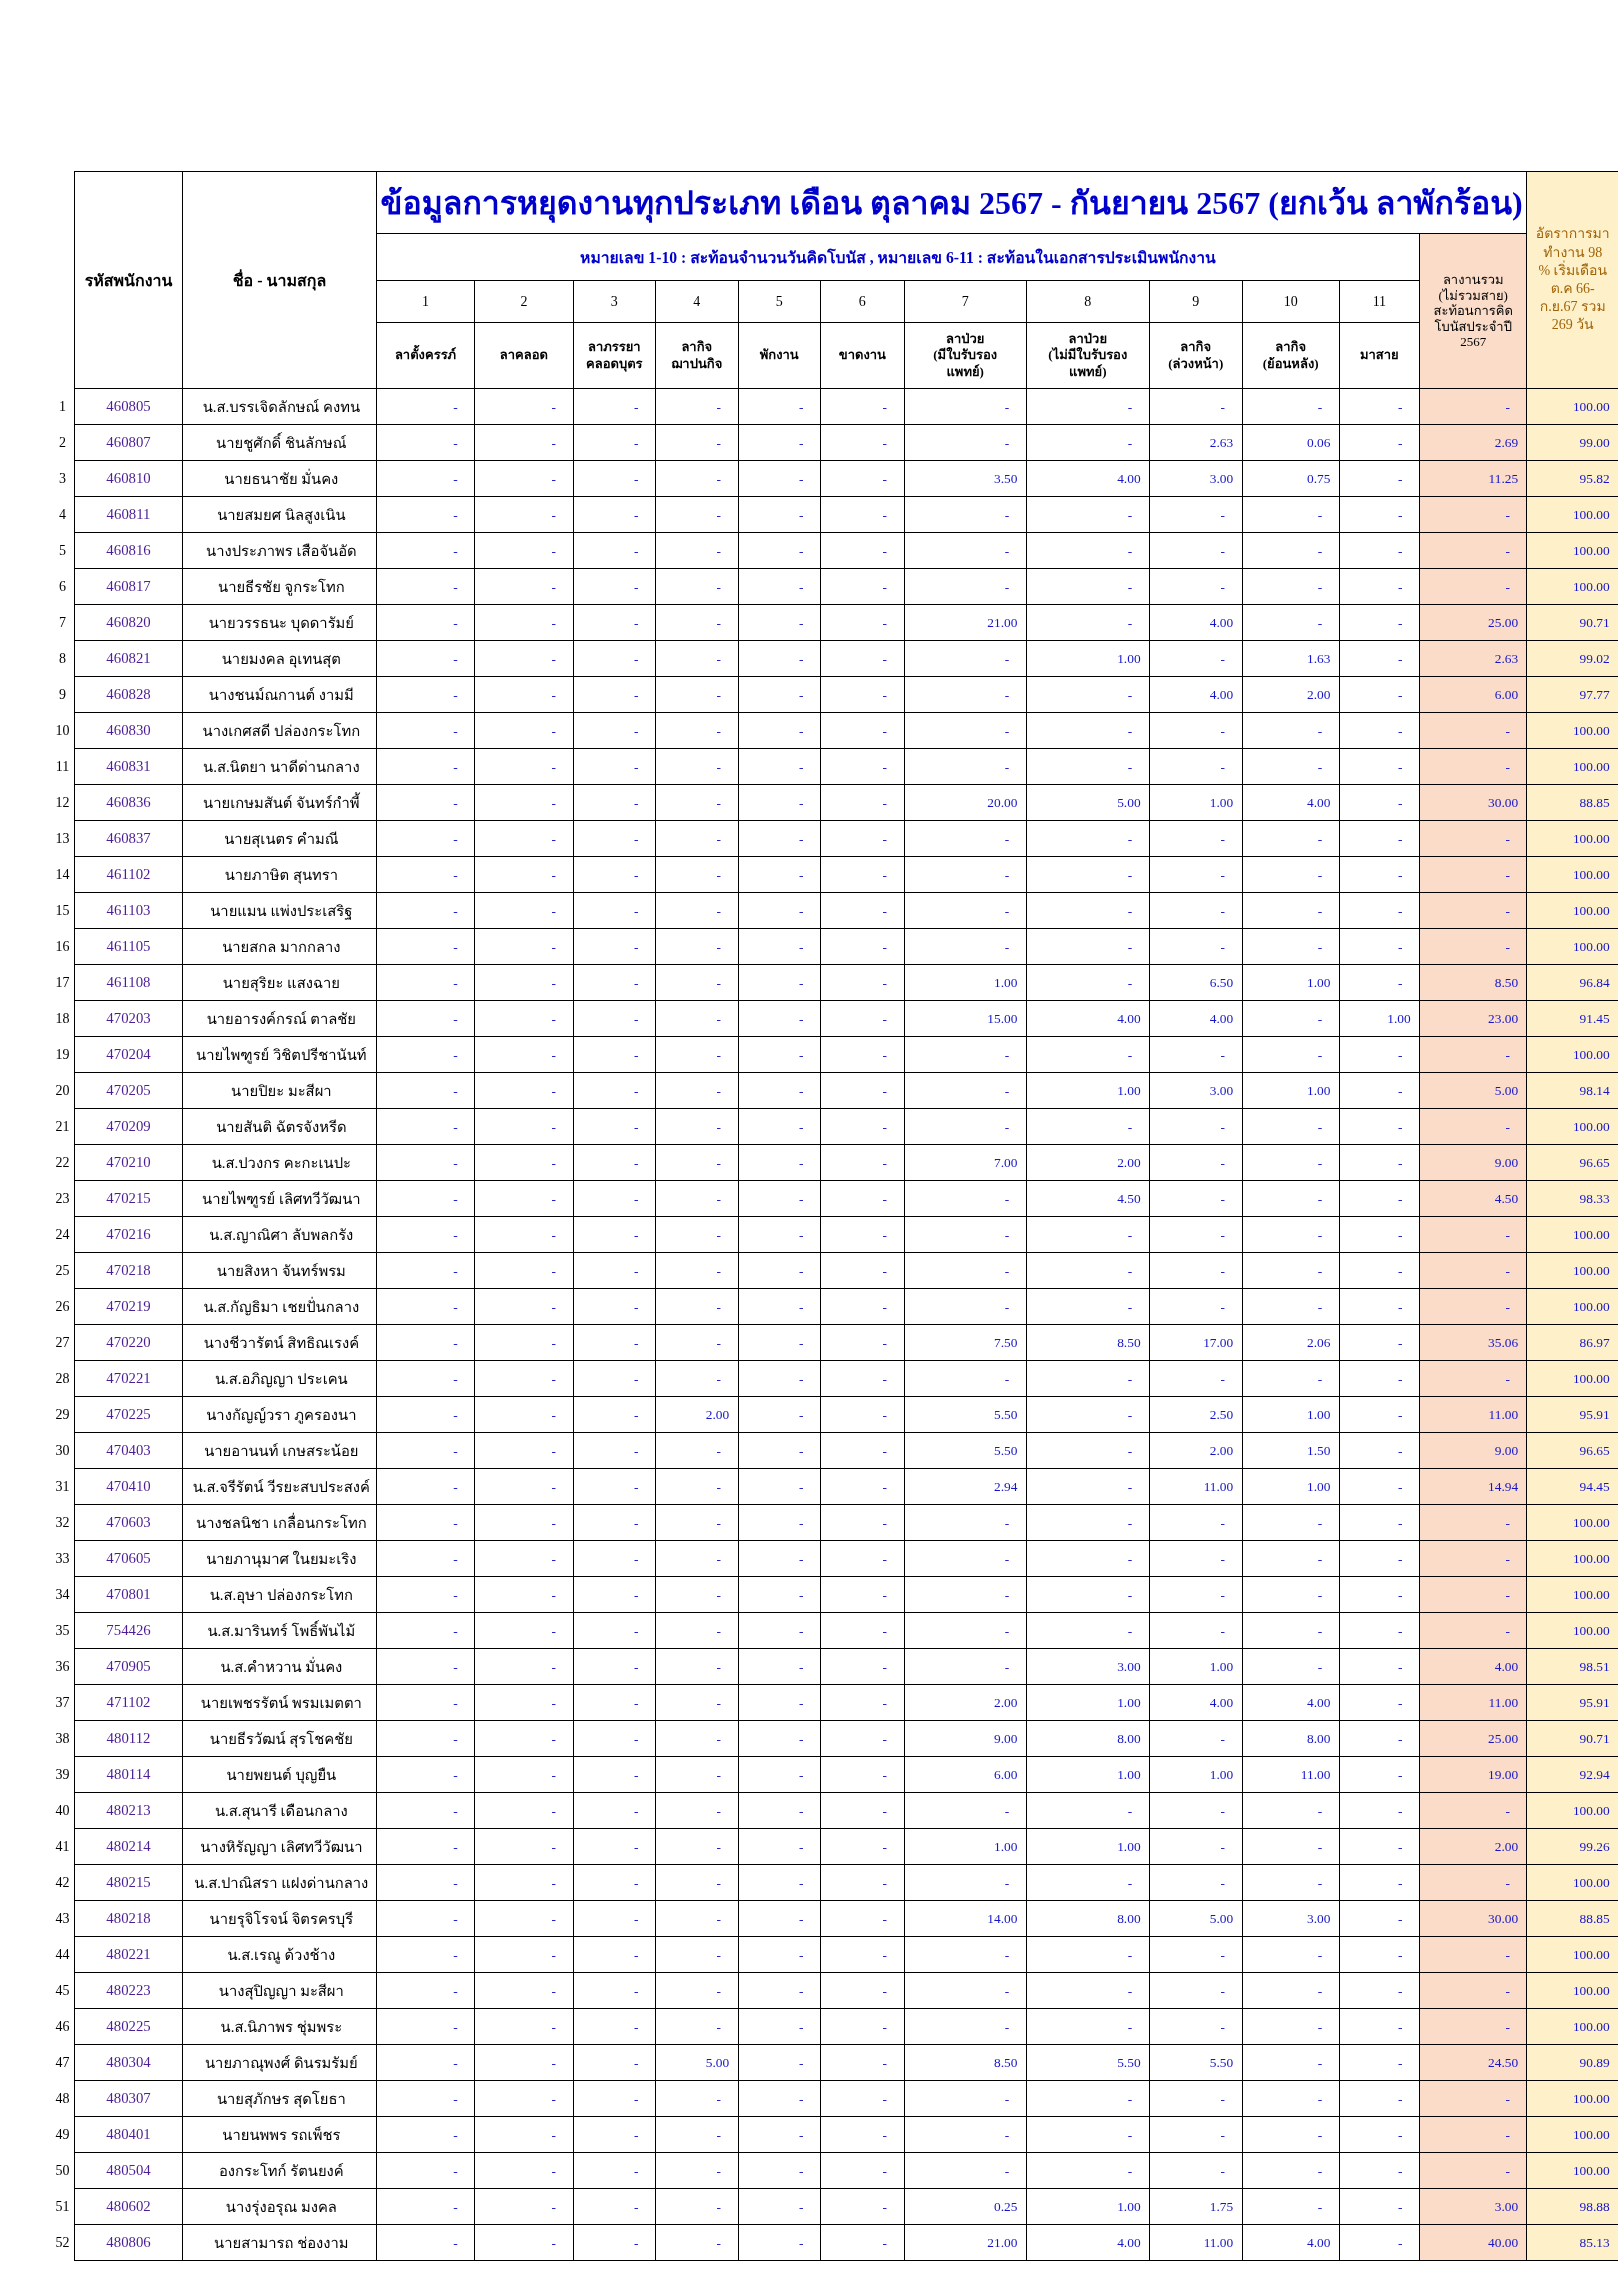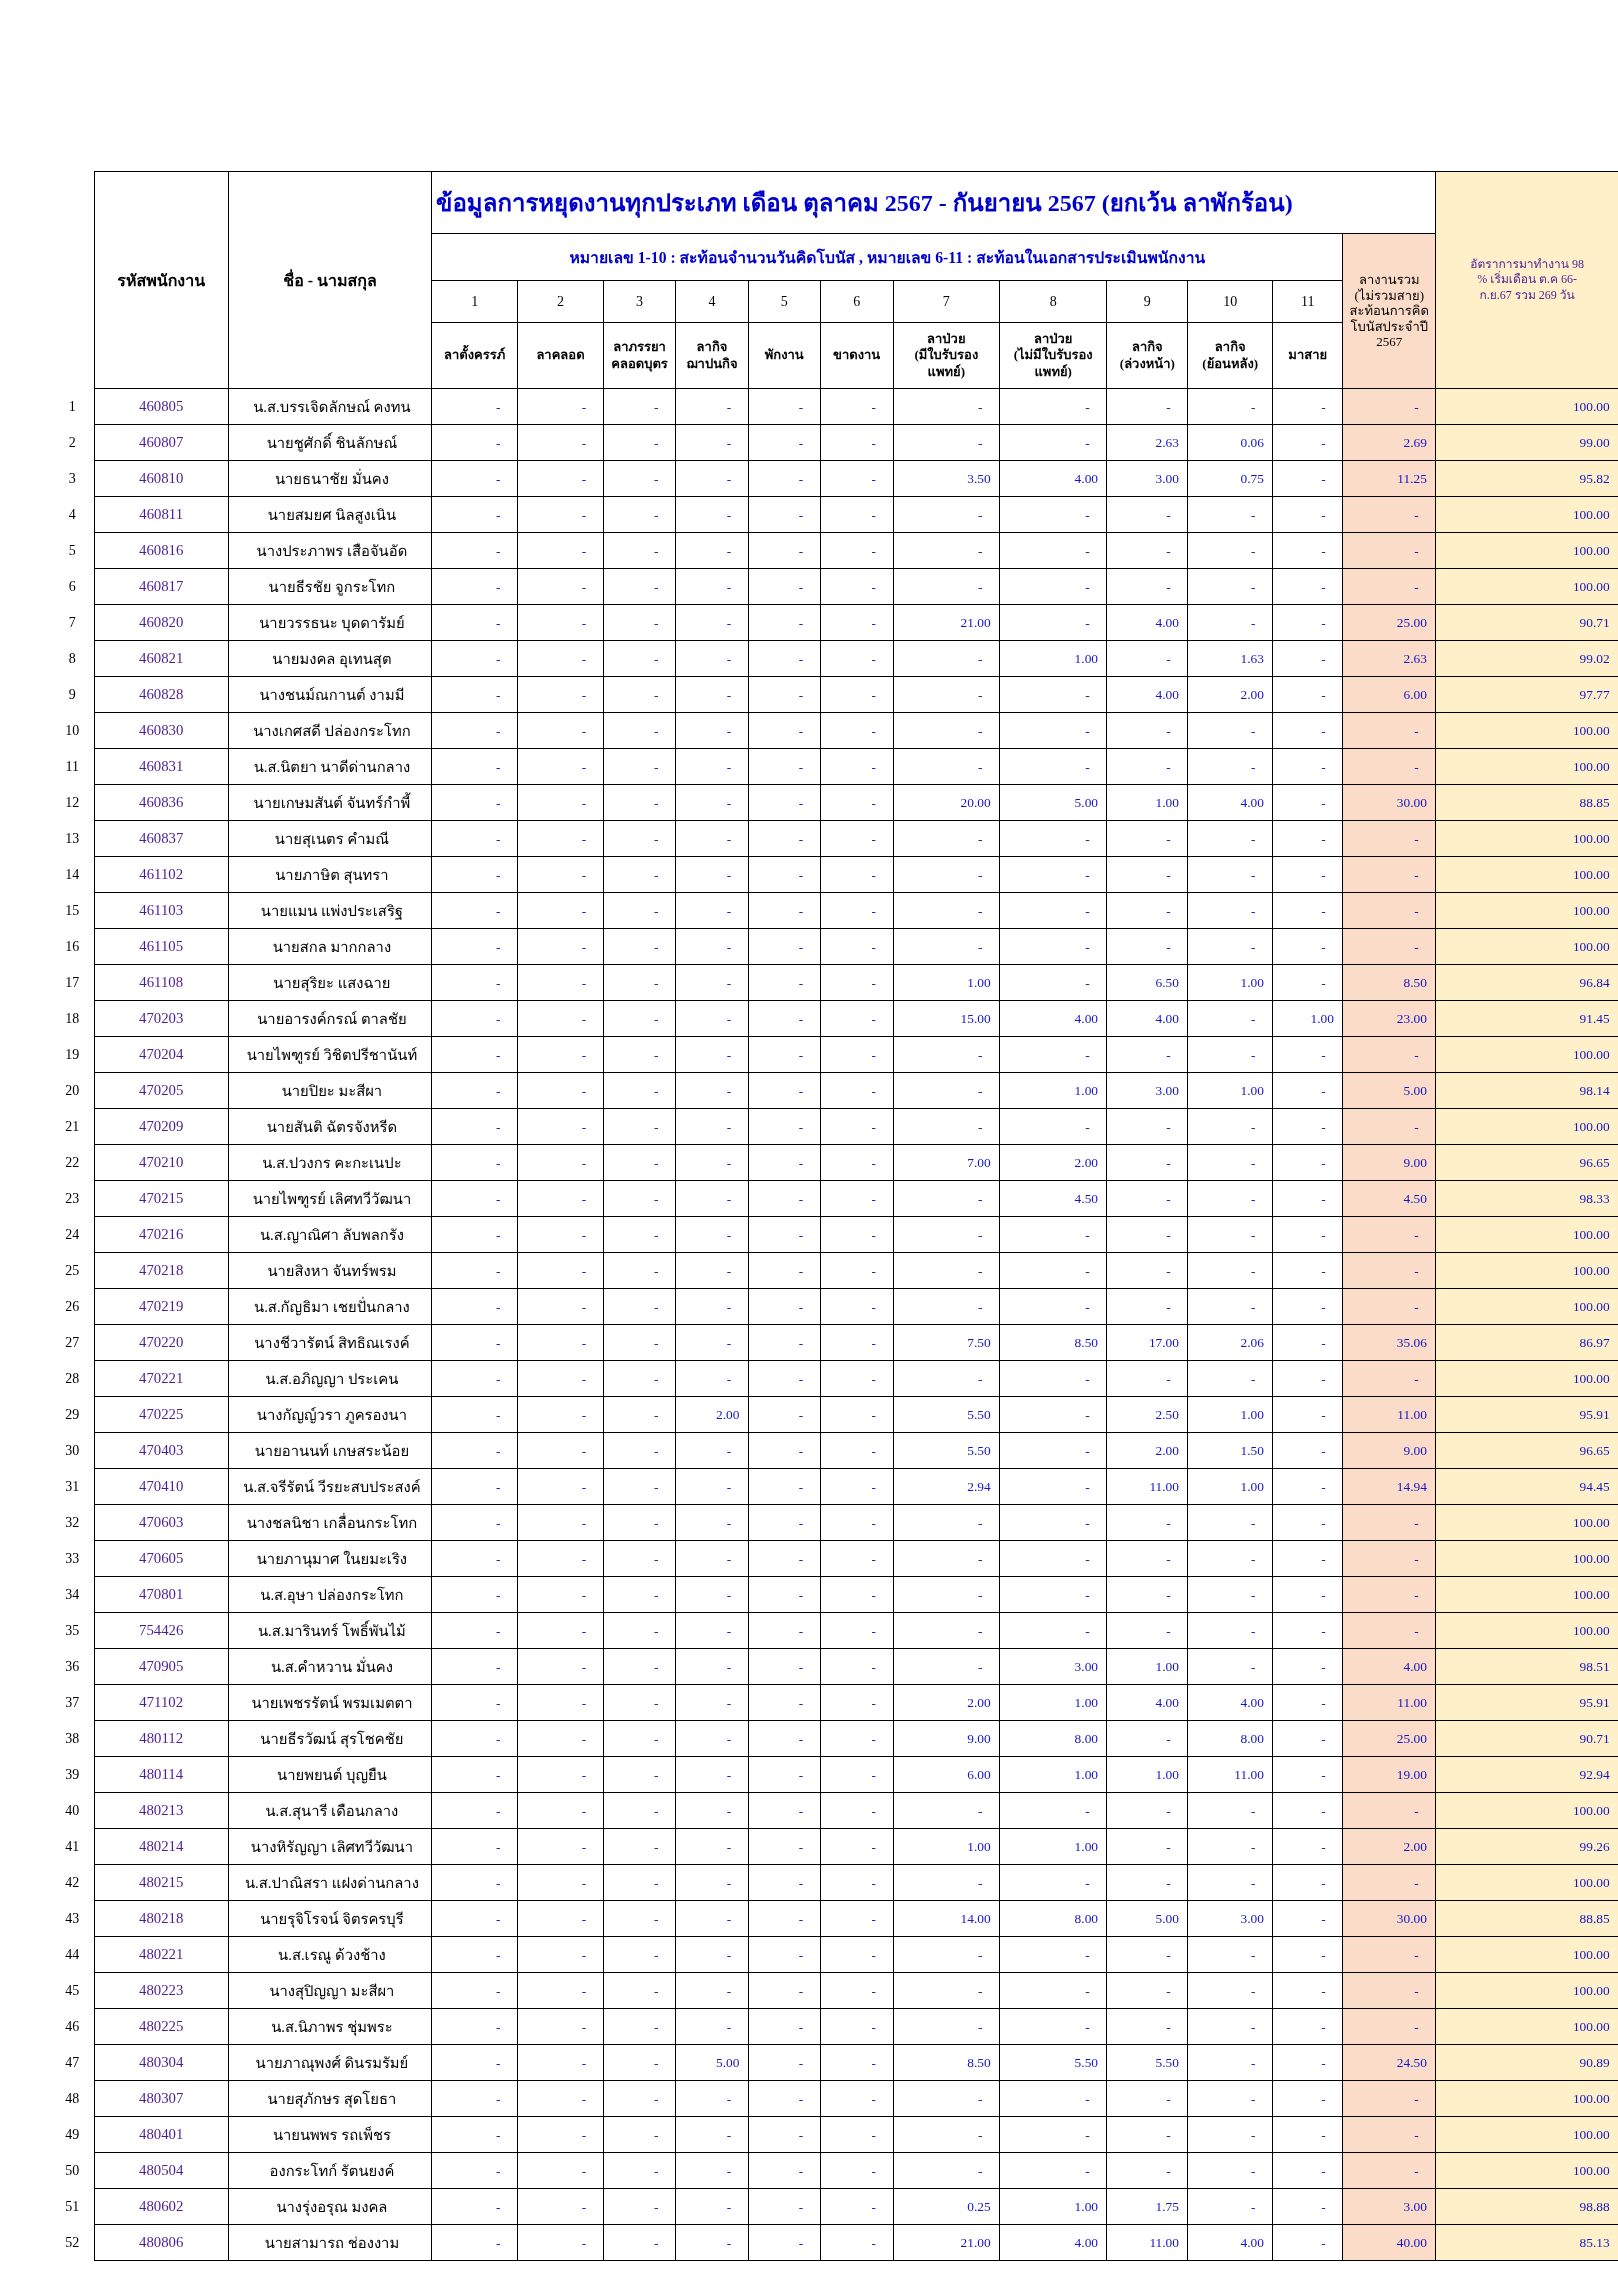--- a/index.html
+++ b/index.html
@@ -10,28 +10,28 @@
   th,td{border:0.9px solid #000;padding:0 3.7px;overflow:hidden;white-space:nowrap;vertical-align:middle;}
   
   .gut,.gut-h{border:none;background:#fff;color:#000;font-size:14px;text-align:center;padding:0;}
   
   .h-code,.code{border-left:1.8px solid #000;}
   .h-code,.h-name,.h-title,.h-pct{border-top:1.8px solid #000;}
   .h-pct,.pct{border-right:1.8px solid #000;}
   tbody tr:last-child td.b{border-bottom:1.8px solid #000;}
   
   .h-code,.h-name{font-size:16px;color:#000;text-align:center;background:#fff;}
-  .h-title{height:61px;font-size:24px;font-weight:bold;color:#0000CC;text-align:left;background:#fff;}
+  .h-title{height:61px;font-size:32px;font-weight:bold;color:#0000CC;text-align:right;background:#fff;}
   .h-sub{height:46px;font-size:15.7px;font-weight:bold;color:#0000CC;text-align:center;background:#fff;}
   .h-num{height:41px;font-size:14px;color:#000;text-align:center;font-weight:normal;background:#fff;}
   .h-label{height:65px;font-size:13px;font-weight:bold;color:#000;text-align:center;
            white-space:pre-line;line-height:1.25;background:#fff;}
   .h-total{font-size:13px;font-weight:normal;color:#000000;text-align:center;white-space:pre-line;
            line-height:1.2;background:#FADCC8;}
-  .h-pct{font-size:12px;font-weight:normal;color:#4c1d95;text-align:center;white-space:pre-line;
+  .h-pct{font-size:14px;font-weight:normal;color:#a16207;text-align:center;white-space:pre-line;
          line-height:1.3;background:#FEF1C9;}
   
   tbody td{height:35px;}
   tbody td{border-bottom-width:1.4px;border-top-width:1.4px;}
   .code{font-size:14.8px;color:#4c1d95;text-align:center;}
   .name{font-size:14.8px;color:#000;text-align:center;padding-left:7.4px;}
   .val,.tot,.pct{font-size:13.4px;color:#1616C8;text-align:right;padding-right:8.3px;}
   .val.dash,.tot.dash{padding-right:16.6px;}
   .tot{background:#FADCC8;}
   .pct{background:#FEF1C9;}

